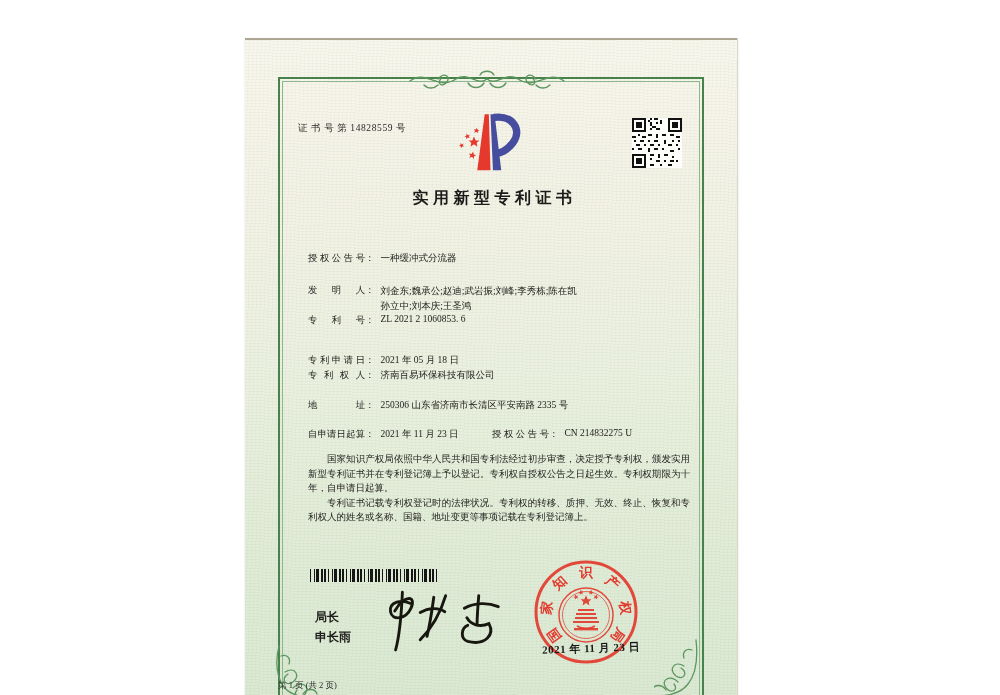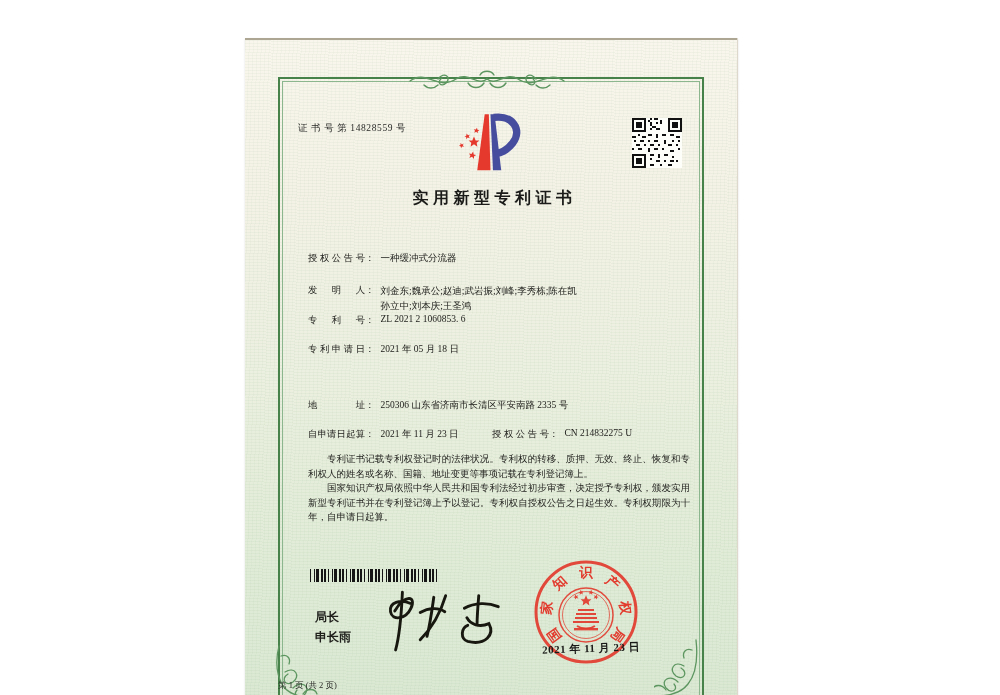--- a/index.html
+++ b/index.html
@@ -110,34 +110,37 @@
 
     <div class="row" style="top:214px;">
       <span class="lb">授权公告号</span><span class="cl">：</span><span class="val">一种缓冲式分流器</span>
     </div>
     <div class="row" style="top:246px;">
       <span class="lb">发明人</span><span class="cl">：</span><span class="val val2"><div>刘金东;魏承公;赵迪;武岩振;刘峰;李秀栋;陈在凯</div><div>孙立中;刘本庆;王圣鸿</div></span>
     </div>
     <div class="row" style="top:276px;">
       <span class="lb">专利号</span><span class="cl">：</span><span class="val">ZL 2021 2 1060853. 6</span>
     </div>
-    <div class="row" style="top:305px;">
+    <div class="row" style="top:316px;">
       <span class="lb">专利申请日</span><span class="cl">：</span><span class="val">2021 年 05 月 18 日</span>
+    </div>
+    <div class="row" style="top:331px;">
+      <span class="lb">专利权人</span><span class="cl">：</span><span class="val">济南百易环保科技有限公司</span>
     </div>
     <div class="row" style="top:361px;">
       <span class="lb">地址</span><span class="cl">：</span><span class="val">250306 山东省济南市长清区平安南路 2335 号</span>
     </div>
     <div class="row" style="top:390px;">
       <span class="lb">自申请日起算</span><span class="cl">：</span><span class="val">2021 年 11 月 23 日</span>
       <span class="grant-right"><span class="lb">授权公告号</span><span class="cl">：</span><span class="val">CN 214832275 U</span></span>
     </div>
 
     <div class="abs paras">
+      <p>国家知识产权局依照中华人民共和国专利法经过初步审查，决定授予专利权，颁发实用新型专利证书并在专利登记簿上予以登记。专利权自授权公告之日起生效。专利权期限为十年，自申请日起算。</p>
       <p>专利证书记载专利权登记时的法律状况。专利权的转移、质押、无效、终止、恢复和专利权人的姓名或名称、国籍、地址变更等事项记载在专利登记簿上。</p>
-      <p>国家知识产权局依照中华人民共和国专利法经过初步审查，决定授予专利权，颁发实用新型专利证书并在专利登记簿上予以登记。专利权自授权公告之日起生效。专利权期限为十年，自申请日起算。</p>
     </div>
 
     <div class="abs barcode"></div>
 
     <div class="abs director" style="top:571px;">局长</div>
     <div class="abs director" style="top:591px;">申长雨</div>
 
     <svg class="abs sig" width="140" height="75" viewBox="0 0 165 85">
       <g fill="none" stroke="#17170f" stroke-width="3.4" stroke-linecap="round">
         <path d="M28,30 C40,10 54,12 47,27 C41,40 25,42 23,31 C21,20 35,16 46,21"></path>

